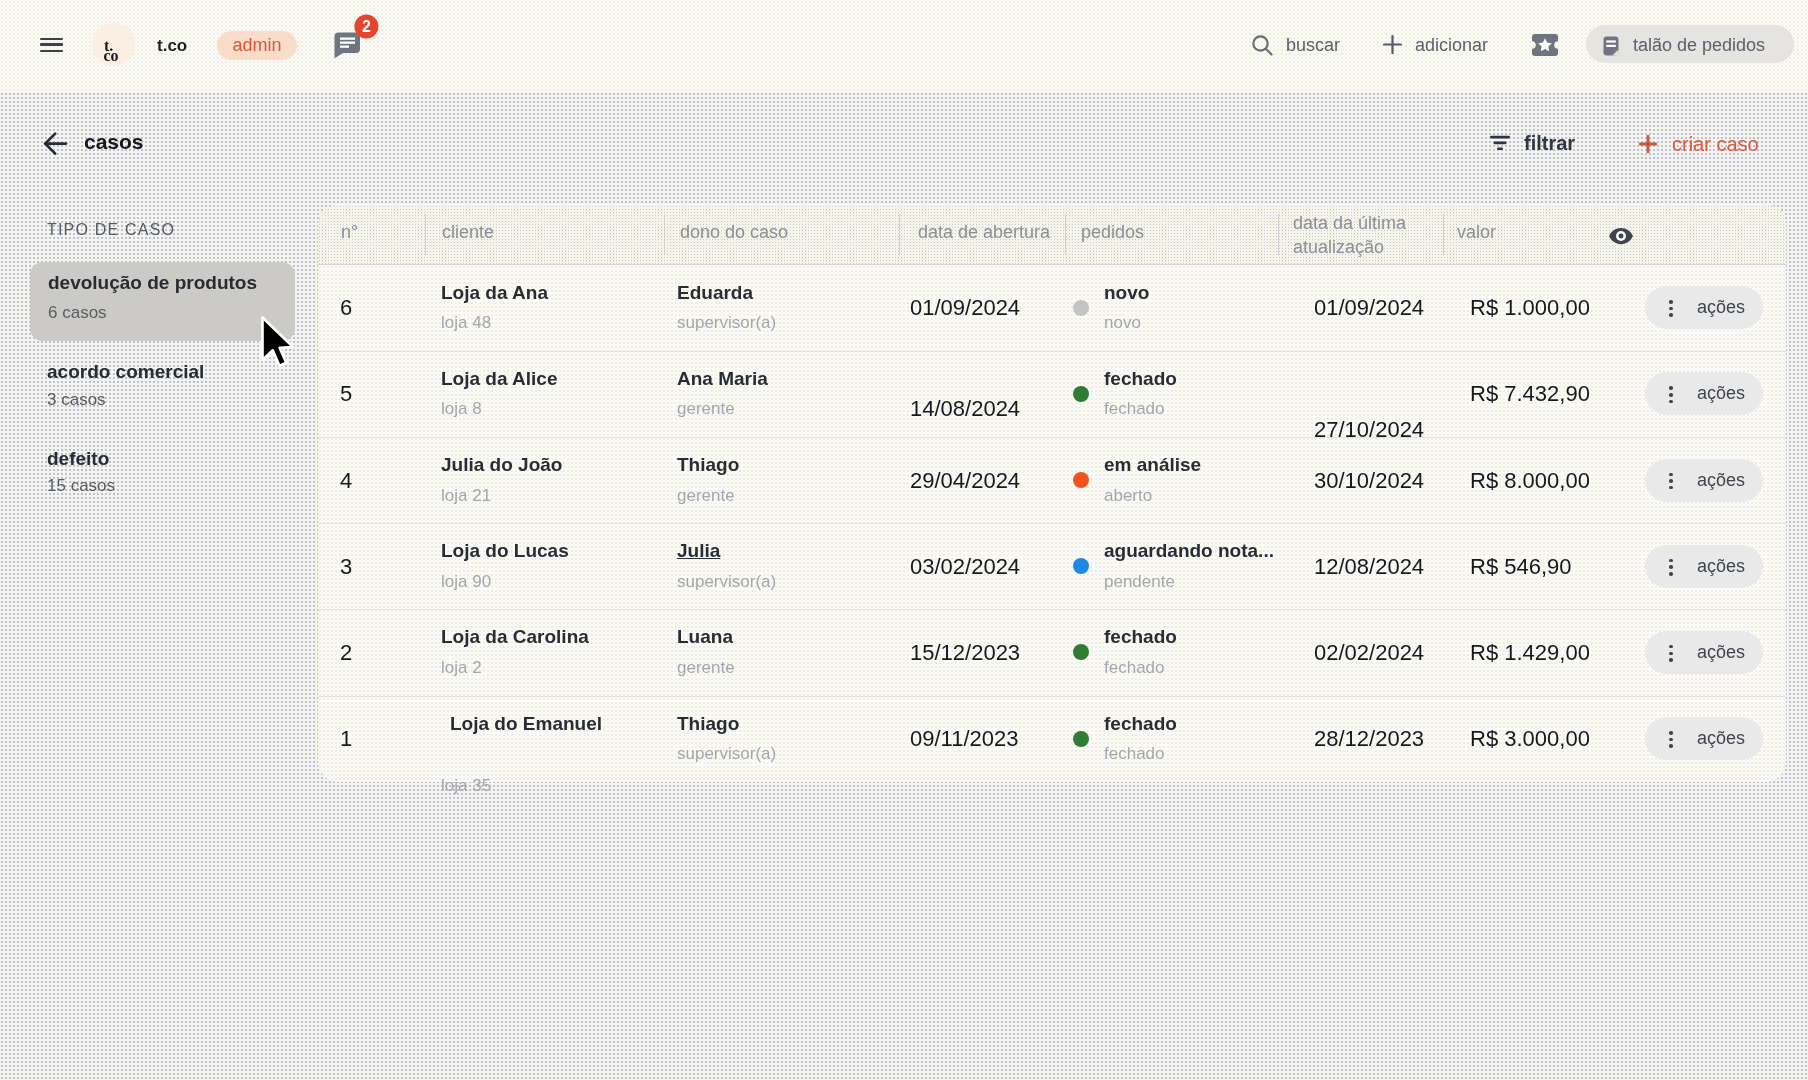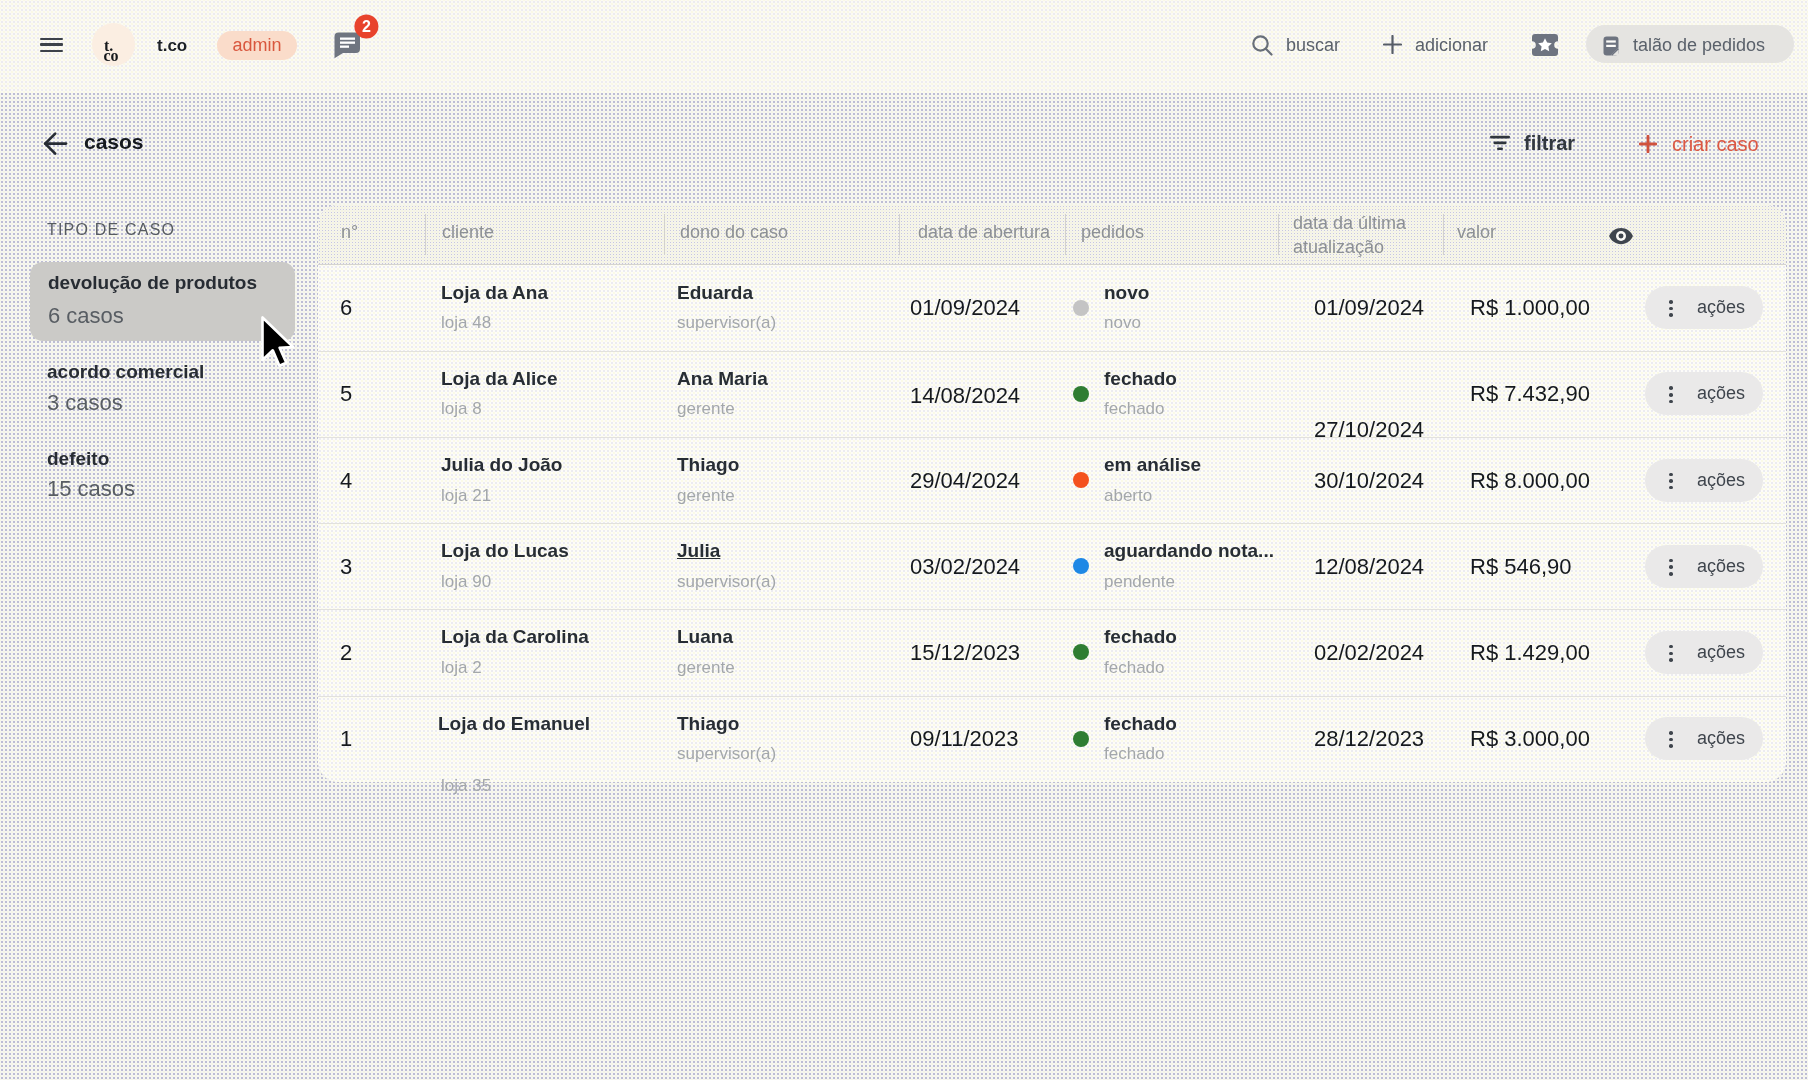--- a/index.html
+++ b/index.html
@@ -27,21 +27,21 @@
 
 
 .casos-title { position:absolute; left:84px; top:130px; font-size:21px; font-weight:700; color:#15191e; }
 .filtrar { position:absolute; left:1524px; top:132px; font-size:20px; font-weight:600; color:#32383f; }
 .criarcaso { position:absolute; left:1672px; top:133px; font-size:20px; color:#dc5843; }
 
 
 .side-head { position:absolute; left:47px; top:220.5px; font-size:16px; letter-spacing:1.2px; color:#565b60; }
 .sel-item { position:absolute; left:30px; top:262px; width:265px; height:79px; border-radius:13px; background:#cbcac7; }
 .item-title { position:absolute; font-size:19px; font-weight:bold; color:#272c33; }
-.item-sub { position:absolute; font-size:22px; color:#585d63; }
+.item-sub { position:absolute; font-size:17px; color:#585d63; }
 
 
 .table { position:absolute; left:318px; top:205px; width:1468px; height:577px; border-radius:20px; background-color:#fdfcf9;
   background-image: radial-gradient(rgba(170,170,205,.32) .62px, rgba(170,170,205,0) .85px), radial-gradient(rgba(242,242,160,.32) .62px, rgba(242,242,160,0) .85px);
   background-size:4px 4px, 4px 4px; background-position:0 0, 2px 2px; }
 .thead { position:absolute; left:0; top:0; width:100%; height:60px; background-color:#f5f4ef;
   background-image: radial-gradient(rgba(170,170,205,.6) .7px, rgba(170,170,205,0) .9px), radial-gradient(rgba(244,244,150,.55) .7px, rgba(244,244,150,0) .9px);
   background-size:3px 3px, 3px 3px; background-position:0 0, 1.5px 1.5px;
   border-radius:20px 20px 0 0; border-bottom:1px solid #d5d4d0; }
 .th { position:absolute; font-size:18px; color:#8c9095; top:16.5px; }
@@ -175,21 +175,21 @@
       <span class="d" style="top:27.4px;"></span>
       <span class="txt">ações</span>
     </div>
   <div class="rdiv" style="top:145.7px;"></div>
 
   <div class="num" style="left:22px; top:176.3px;">5</div>
   <div class="main" style="left:123px; top:162.8px;">Loja da Alice</div>
   <div class="sub" style="left:123px; top:194.3px;">loja 8</div>
   <div class="main" style="left:359px; top:162.8px;">Ana Maria</div>
   <div class="sub" style="left:359px; top:194.3px;">gerente</div>
-  <div class="date" style="left:592px; top:178px;">14/08/2024</div>
+  <div class="date" style="left:592px; top:191px;">14/08/2024</div>
   <div class="dot" style="left:754.5px; top:180.8px; background:#2e7d32;"></div>
   <div class="main" style="left:786px; top:162.8px;">fechado</div>
   <div class="sub" style="left:786px; top:194.3px;">fechado</div>
   <div class="date" style="left:996px; top:176.3px;margin-top:36px;">27/10/2024</div>
   <div class="date" style="left:1152px; top:176.3px;">R$ 7.432,90</div>
   <div class="acoes" style="top:167.3px;">
       <span class="d" style="top:14px;"></span>
       <span class="d" style="top:20.7px;"></span>
       <span class="d" style="top:27.4px;"></span>
       <span class="txt">ações</span>
@@ -247,21 +247,21 @@
   <div class="date" style="left:1152px; top:434.9px;">R$ 1.429,00</div>
   <div class="acoes" style="top:425.9px;">
       <span class="d" style="top:14px;"></span>
       <span class="d" style="top:20.7px;"></span>
       <span class="d" style="top:27.4px;"></span>
       <span class="txt">ações</span>
     </div>
   <div class="rdiv" style="top:490.5px;"></div>
 
   <div class="num" style="left:22px; top:521.1px;">1</div>
-  <div class="main" style="left:120px; top:507.6px;border-radius:7px;">Loja do Emanuel</div>
+  <div class="main" style="left:132px; top:507.6px;border-radius:7px;">Loja do Emanuel</div>
   <div class="sub" style="left:123px; top:539.1px;margin-top:32px;">loja 35</div>
   <div class="main" style="left:359px; top:507.6px;">Thiago</div>
   <div class="sub" style="left:359px; top:539.1px;">supervisor(a)</div>
   <div class="date" style="left:592px; top:521.1px;">09/11/2023</div>
   <div class="dot" style="left:754.5px; top:525.6px; background:#2e7d32;"></div>
   <div class="main" style="left:786px; top:507.6px;">fechado</div>
   <div class="sub" style="left:786px; top:539.1px;">fechado</div>
   <div class="date" style="left:996px; top:521.1px;">28/12/2023</div>
   <div class="date" style="left:1152px; top:521.1px;">R$ 3.000,00</div>
   <div class="acoes" style="top:512.1px;">

